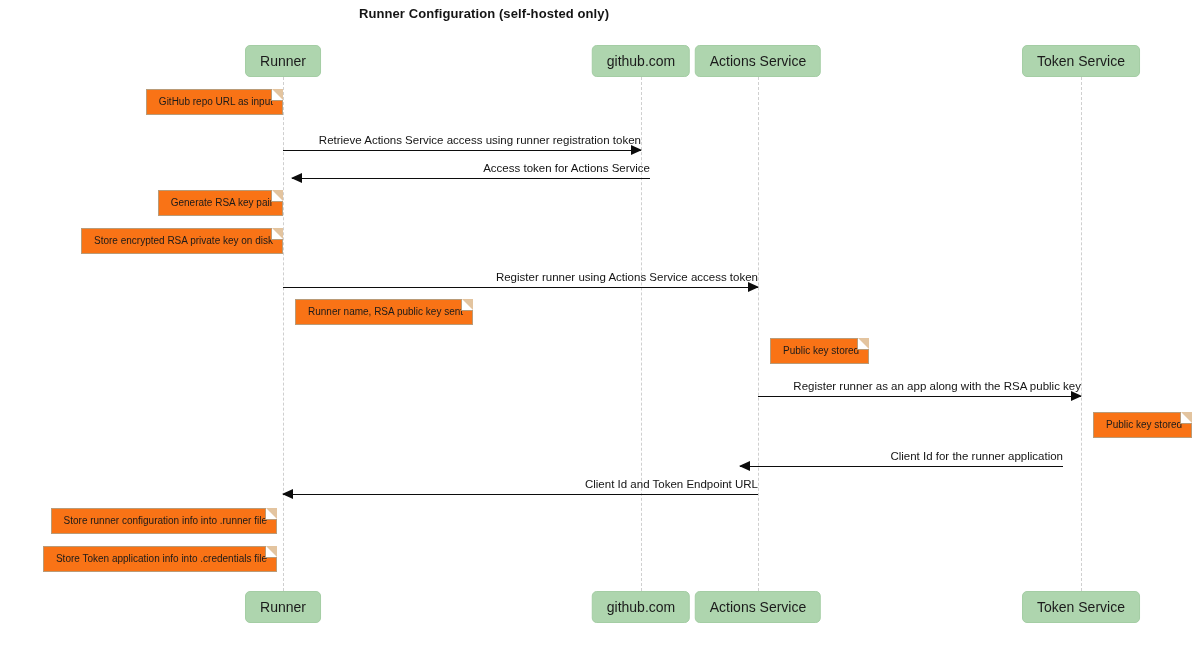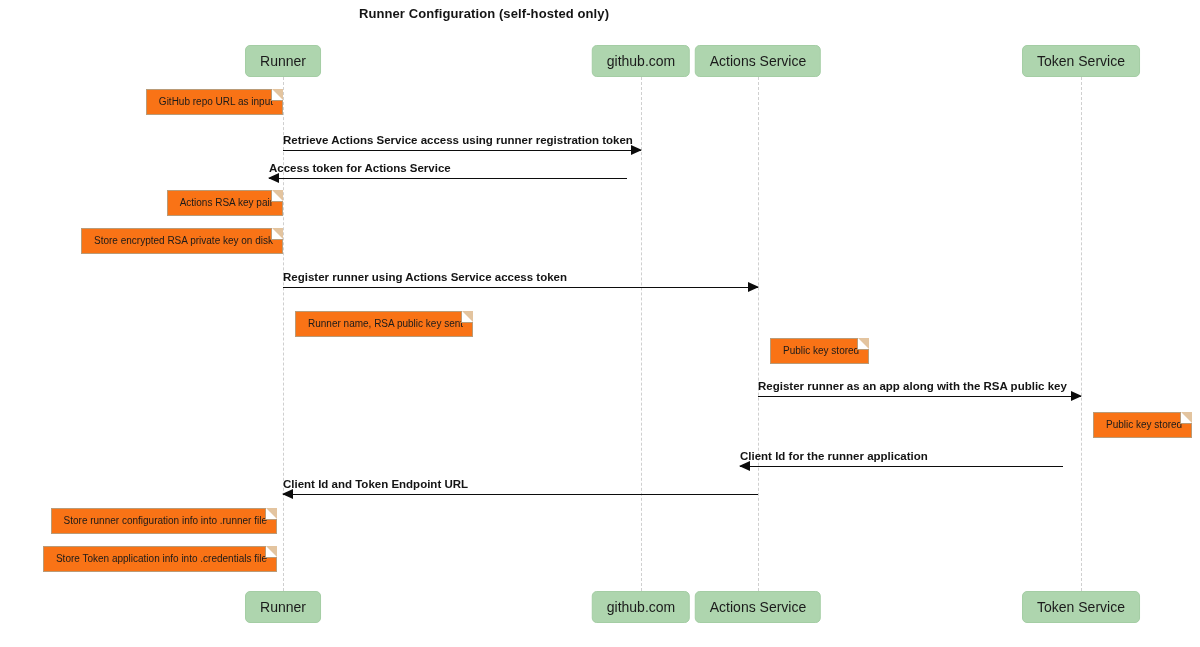--- a/index.html
+++ b/index.html
@@ -92,25 +92,24 @@
     border-left: 11px solid #0c0c0c;
   }
   .msg.to-left .head {
     left: -1px;
     border-right: 11px solid #0c0c0c;
   }
   .msg .label {
     position: absolute;
     bottom: 5px;
     left: 0; right: 0;
-    text-align: left;
+    text-align: right;
     font-size: 11.5px;
     color: #141414;
     white-space: nowrap;
-    font-weight: bold;
   }
 </style>
 </head>
 <body>
 
 <div id="canvas">
 
   <div id="diagram-title">Runner Configuration (self-hosted only)</div>
 
   <div id="lifelines">
@@ -118,21 +117,21 @@
       <div class="lifeline" style="left: 641px; top: 77px; height: 514px;"></div>
       <div class="lifeline" style="left: 758px; top: 77px; height: 514px;"></div>
       <div class="lifeline" style="left: 1081px; top: 77px; height: 514px;"></div>
     </div>
   <div id="messages">
       <div class="msg to-right" style="left: 283px; width: 358px; top: 150px;">
         <div class="line"></div>
         <div class="head"></div>
         <div class="label">Retrieve Actions Service access using runner registration token</div>
       </div>
-      <div class="msg to-left" style="left: 269px; width: 358px; top: 178px;">
+      <div class="msg to-left" style="left: 292px; width: 358px; top: 178px;">
         <div class="line"></div>
         <div class="head"></div>
         <div class="label">Access token for Actions Service</div>
       </div>
       <div class="msg to-right" style="left: 283px; width: 475px; top: 287px;">
         <div class="line"></div>
         <div class="head"></div>
         <div class="label">Register runner using Actions Service access token</div>
       </div>
       <div class="msg to-right" style="left: 758px; width: 323px; top: 396px;">
@@ -146,23 +145,23 @@
         <div class="label">Client Id for the runner application</div>
       </div>
       <div class="msg to-left" style="left: 283px; width: 475px; top: 494px;">
         <div class="line"></div>
         <div class="head"></div>
         <div class="label">Client Id and Token Endpoint URL</div>
       </div>
     </div>
   <div id="notes">
       <div class="note" style="top: 89px; right: 917px;"><span>GitHub repo URL as input</span></div>
-      <div class="note" style="top: 190px; right: 917px;"><span>Actions RSA key pair</span></div>
+      <div class="note" style="top: 190px; right: 917px;"><span>Generate RSA key pair</span></div>
       <div class="note" style="top: 228px; right: 917px;"><span>Store encrypted RSA private key on disk</span></div>
-      <div class="note" style="top: 311px; left: 295px;"><span>Runner name, RSA public key sent</span></div>
+      <div class="note" style="top: 299px; left: 295px;"><span>Runner name, RSA public key sent</span></div>
       <div class="note" style="top: 338px; left: 770px;"><span>Public key stored</span></div>
       <div class="note" style="top: 412px; left: 1093px;"><span>Public key stored</span></div>
       <div class="note" style="top: 508px; right: 923px;"><span>Store runner configuration info into .runner file</span></div>
       <div class="note" style="top: 546px; right: 923px;"><span>Store Token application info into .credentials file</span></div>
     </div>
   <div id="participants-top">
       <div class="participant" style="left: 283px; top: 45px;"><span>Runner</span></div>
       <div class="participant" style="left: 641px; top: 45px;"><span>github.com</span></div>
       <div class="participant" style="left: 758px; top: 45px;"><span>Actions Service</span></div>
       <div class="participant" style="left: 1081px; top: 45px;"><span>Token Service</span></div>

